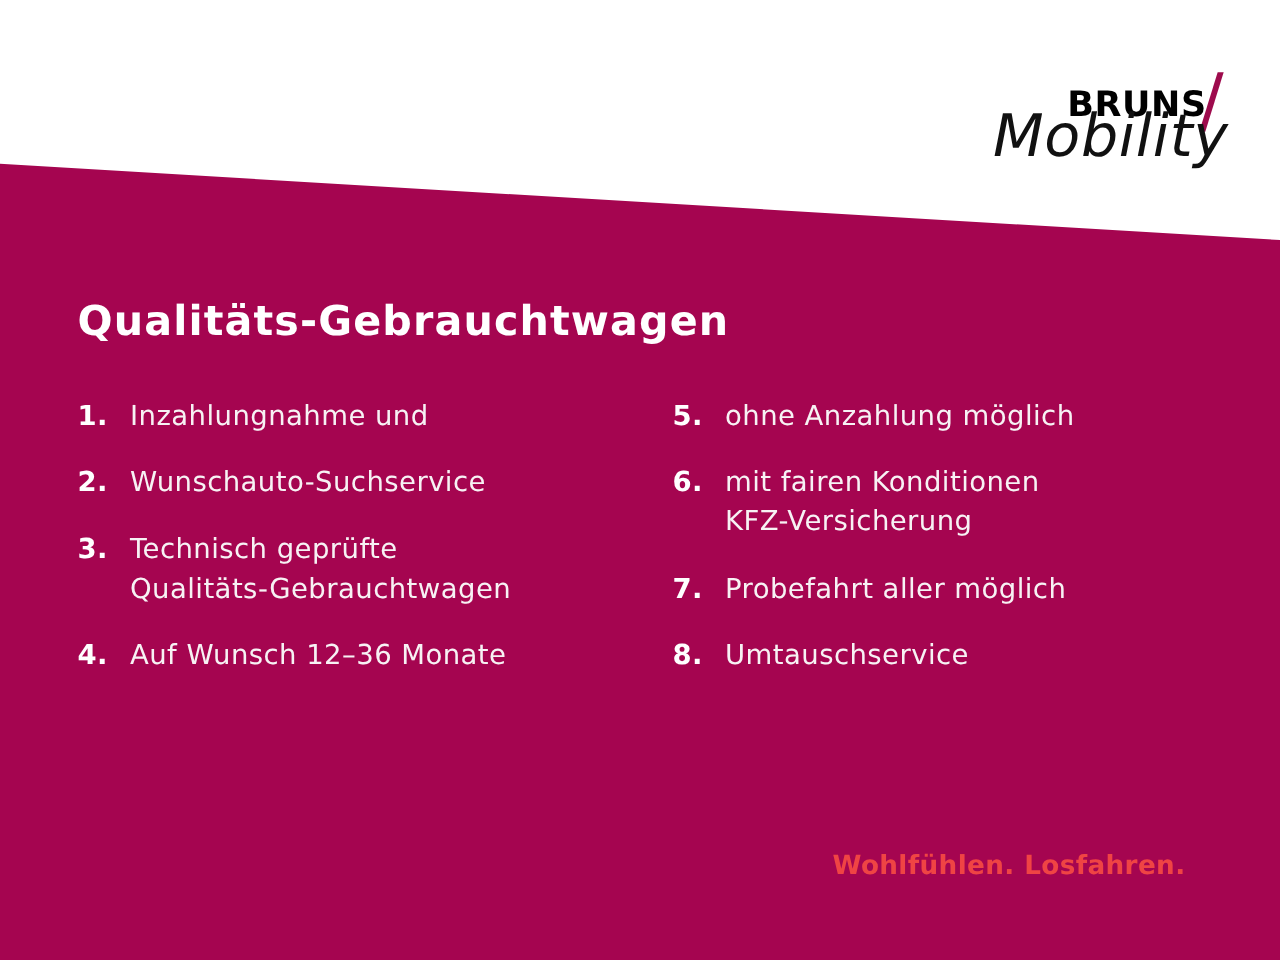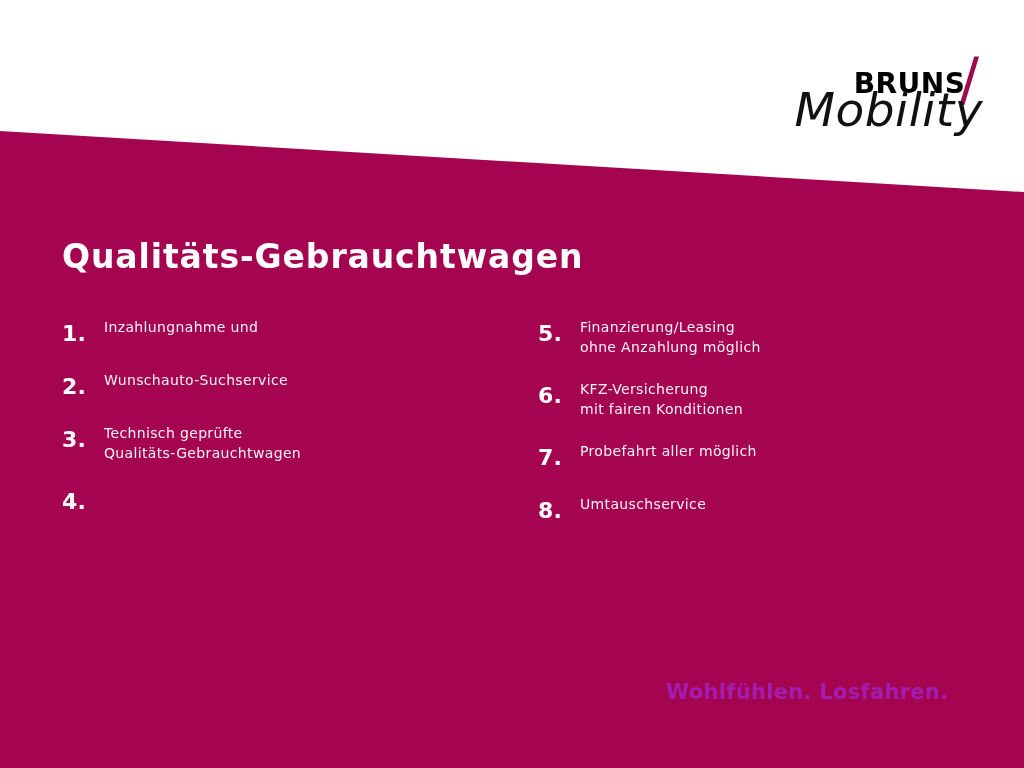--- a/index.html
+++ b/index.html
@@ -115,37 +115,37 @@
     font-weight: bold;
     font-size: 22px;
     color: #ffffff;
     line-height: 1.42;
     letter-spacing: 0.2px;
   }
   .item-text {
     flex: 1 1 auto;
     font-family: "DejaVu Sans", "Liberation Sans", sans-serif;
     font-weight: normal;
-    font-size: 14px;
+    font-size: 22px;
     color: #f7f2f4;
     line-height: 1.42;
     letter-spacing: 0.35px;
   }
   .item-text .ln { display: block; white-space: nowrap; }
 
   
   .tagline {
     position: absolute;
     left: 666px;
     top: 680px;
     font-family: "DejaVu Sans", "Liberation Sans", sans-serif;
     font-weight: bold;
     font-size: 21px;
     letter-spacing: 0.3px;
-    color: #a21caf;
+    color: #ef4444;
     white-space: nowrap;
   }
 </style>
 </head>
 <body>
 
 <div id="slide">
 
   <svg class="panel-svg" viewBox="0 0 1024 768" preserveAspectRatio="none">
     <polygon points="0,131 1024,192 1024,768 0,768" fill="#A50550"></polygon>
@@ -182,40 +182,40 @@
       <span class="item-num">3.</span>
       <span class="item-text">
         <span class="ln">Technisch geprüfte</span>
         <span class="ln">Qualitäts-Gebrauchtwagen</span>
       </span>
     </div>
 
     <div class="item">
       <span class="item-num">4.</span>
       <span class="item-text">
+        <span class="ln">Auf Wunsch 12–36 Monate</span>
       </span>
     </div>
 
   </div>
 
   <div class="col col-right">
 
     <div class="item">
       <span class="item-num">5.</span>
       <span class="item-text">
-        <span class="ln">Finanzierung/Leasing</span>
         <span class="ln">ohne Anzahlung möglich</span>
       </span>
     </div>
 
     <div class="item">
       <span class="item-num">6.</span>
       <span class="item-text">
+        <span class="ln">mit fairen Konditionen</span>
         <span class="ln">KFZ-Versicherung</span>
-        <span class="ln">mit fairen Konditionen</span>
       </span>
     </div>
 
     <div class="item">
       <span class="item-num">7.</span>
       <span class="item-text">
         <span class="ln">Probefahrt aller möglich</span>
       </span>
     </div>
 

